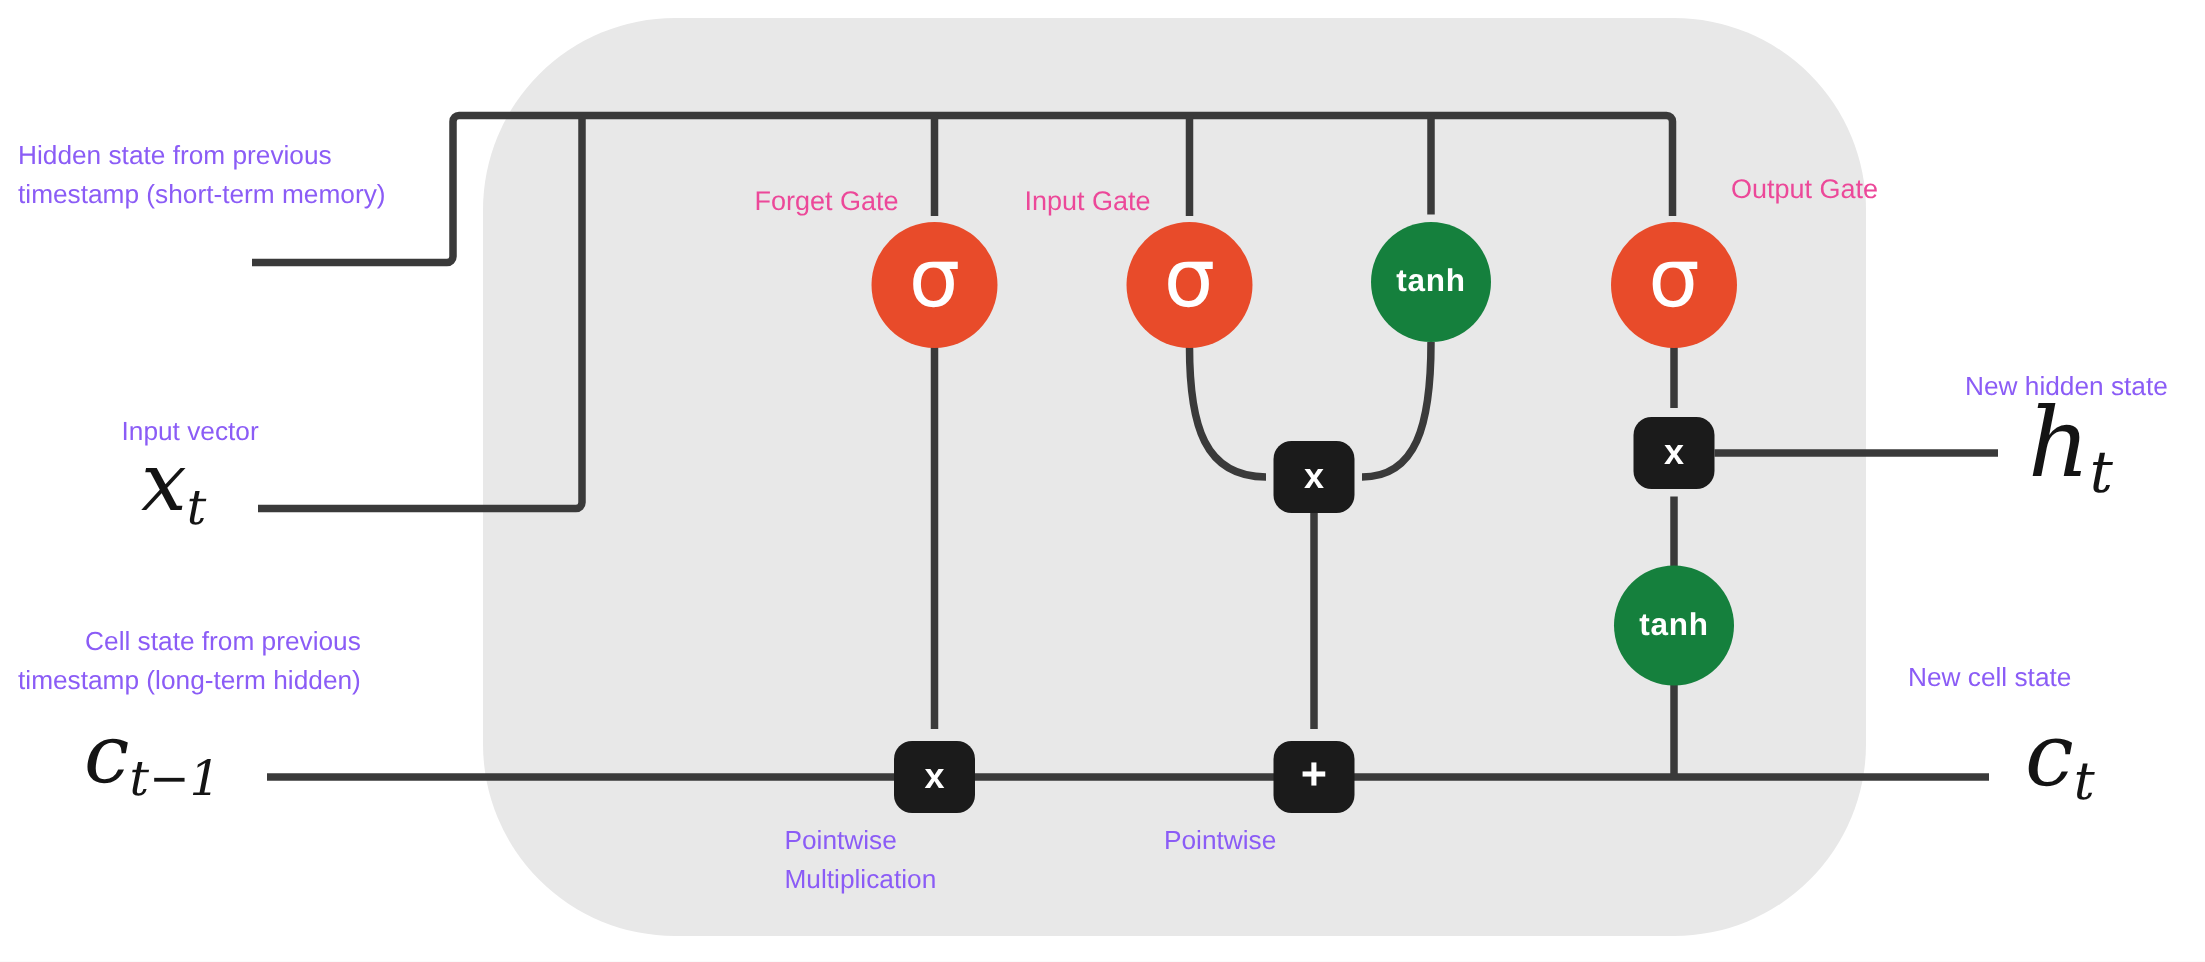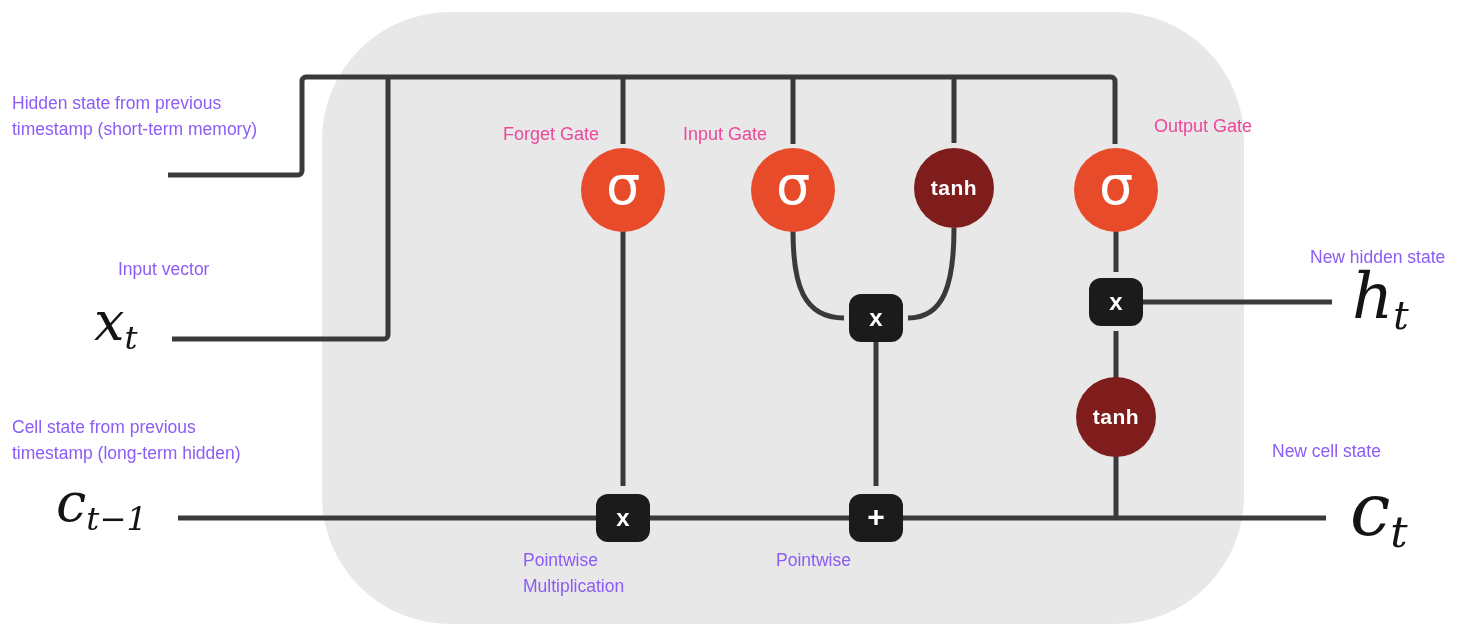--- a/index.html
+++ b/index.html
@@ -11,21 +11,21 @@
     position:absolute;left:322px;top:12px;width:922px;height:612px;
     background:#e8e8e8;border-radius:128px;
   }
   svg.wires{position:absolute;left:0;top:0;}
   svg.wires path{stroke:#3a3a3a;stroke-width:5;fill:none;}
   .node{
     position:absolute;display:flex;align-items:center;justify-content:center;
     color:#ffffff;box-sizing:border-box;
   }
   .gate{width:84px;height:84px;border-radius:50%;background:#e84b2a;}
-  .tanh-node{width:80px;height:80px;border-radius:50%;background:#7f1d1d;
+  .tanh-node{width:80px;height:80px;border-radius:50%;background:#15803d;
     font-weight:700;font-size:21px;letter-spacing:0.5px;}
   .op{width:54px;height:48px;border-radius:12px;background:#1b1b1b;
     font-weight:700;font-size:24px;}
   .op .plus{font-size:30px;font-weight:700;margin-top:-3px;}
   .sigma{font-family:"DejaVu Sans",sans-serif;font-size:54px;font-weight:400;
     line-height:1;margin-top:-8px;}
   .caption{position:absolute;font-size:17.5px;line-height:26px;color:#8b5cf6;}
   .caption.center{text-align:left;}
   .gate-label{position:absolute;font-size:18px;color:#ec4899;white-space:nowrap;}
   .math{position:absolute;font-family:"DejaVu Serif",serif;font-style:italic;
@@ -92,40 +92,40 @@
 
   <div class="gate-label" style="left:503px;top:124px;">Forget Gate</div>
   <div class="gate-label" style="left:683px;top:124px;">Input Gate</div>
   <div class="gate-label" style="left:1131px;top:116px;margin-left:23px;">Output Gate</div>
 
   <div class="caption" style="left:12px;top:90px;">
     <div>Hidden state from previous</div>
     <div>timestamp (short-term memory)</div>
   </div>
 
-  <div class="caption" style="left:81px;top:256px;margin-left:37px;">Input vector</div>
+  <div class="caption" style="left:81px;top:274px;">Input vector</div>
   <div class="math" style="left:94px;top:295px;font-size:54px;">
     <span>x</span><span class="sub">t</span>
   </div>
 
-  <div class="caption" style="left:12px;top:414px;">
+  <div class="caption" style="left:12px;top:414px;text-align:right;">
     <div>Cell state from previous</div>
     <div>timestamp (long-term hidden)</div>
   </div>
   <div class="math" style="left:56px;top:476px;font-size:54px;">
     <span>c</span><span class="sub">t−1</span>
   </div>
 
   <div class="caption" style="left:1310px;top:244px;text-align:right;">New hidden state</div>
   <div class="math" style="left:1352px;top:264px;font-size:64px;">
     <span>h</span><span class="sub">t</span>
   </div>
 
   <div class="caption" style="left:1272px;top:438px;">New cell state</div>
-  <div class="math" style="left:1350px;top:474px;font-size:72px;">
+  <div class="math" style="left:1350px;top:474px;font-size:58px;">
     <span>c</span><span class="sub">t</span>
   </div>
 
   <div class="caption center" style="left:523px;top:547px;width:200px;">
     <div>Pointwise</div>
     <div>Multiplication</div>
   </div>
   <div class="caption center" style="left:776px;top:547px;width:200px;">
     <div>Pointwise</div>
   </div>

